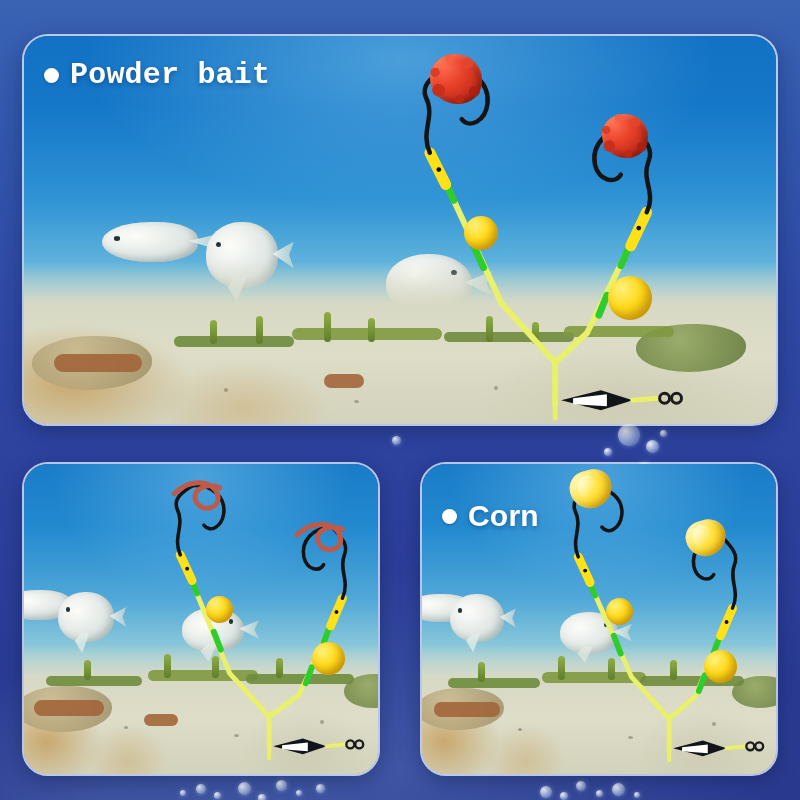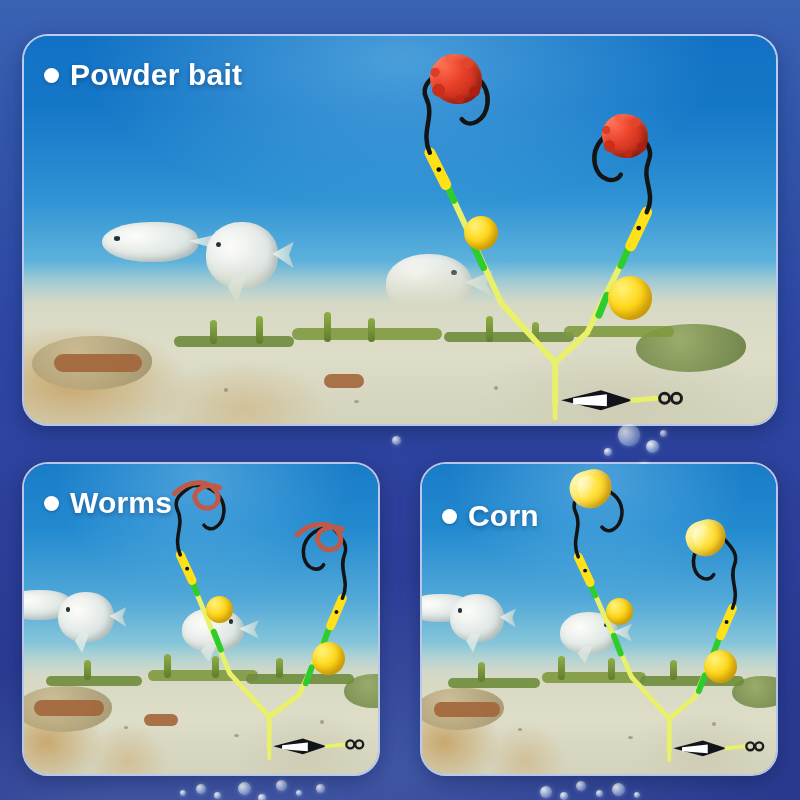--- a/index.html
+++ b/index.html
@@ -24,21 +24,21 @@
         box-shadow:0 0 4px rgba(255,255,255,.35); }
 
   
   .panel{
     position:absolute;
     border-radius:26px;
     border:2px solid rgba(215,228,248,.82);
     overflow:hidden;
     box-shadow:0 6px 20px rgba(10,20,60,.35);
   }
-  #panel-top   { left:22px;  top:34px;  width:756px; height:392px; }
+  #panel-top   { left:22px;  top:34px;  width:756px; height:392px;font-family:Liberation Mono, monospace; }
   #panel-left  { left:22px;  top:462px; width:358px; height:314px; }
   #panel-right { left:420px; top:462px; width:358px; height:314px; }
 
   
   .scene{ position:absolute; inset:0; overflow:hidden; }
   .water{
     position:absolute; inset:0;
     background:
       radial-gradient(ellipse 60% 55% at 50% 6%, rgba(120,195,235,.55), rgba(120,195,235,0) 70%),
       linear-gradient(180deg,#1271c4 0%, #1577c8 18%, #2f93d4 42%, #63b6dd 60%, #9ed2e2 72%, #cfe4e4 80%, #dfe7dd 86%, #e6e8dc 100%);
@@ -322,24 +322,20 @@
       </svg>
       <div style="position:absolute;left:182px;top:132px;width:27px;height:27px;border-radius:50%;
            background:radial-gradient(circle at 32% 28%,#fff27a,#ffd81a 45%,#e0a806 100%);
            box-shadow:inset -3px -3px 6px rgba(150,105,5,.45);"></div>
       <div style="position:absolute;left:288px;top:178px;width:33px;height:33px;border-radius:50%;
            background:radial-gradient(circle at 32% 28%,#fff27a,#ffd81a 45%,#e0a806 100%);
            box-shadow:inset -4px -4px 7px rgba(150,105,5,.45);"></div>
     </div>
   </div>
 
-  <div class="label" id="label-left" style="left:20px;top:22px;position:absolute;">
-    <span class="dot"></span>
-    <span class="txt">Worms</span>
-  </div>
 </div>
 
 <div class="panel" id="panel-right">
   <div class="scene">
     <div class="water small"></div>
 
     <div class="fish" style="left:-16px;top:130px;width:66px;height:28px;">
       <div class="body"></div>
         <div class="tail"></div>
     </div>

